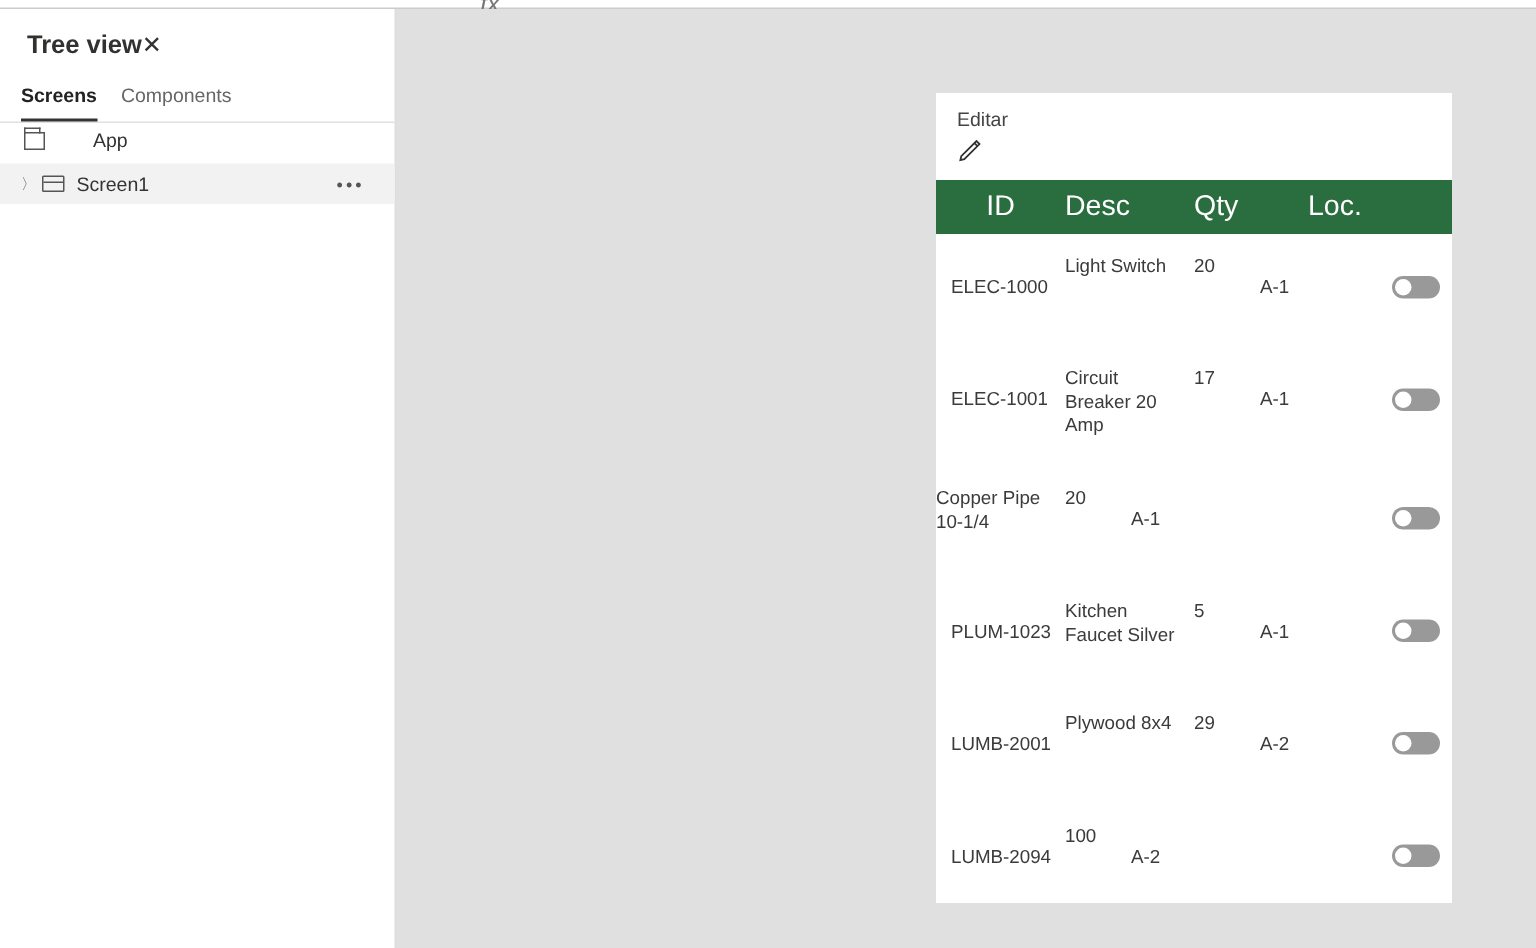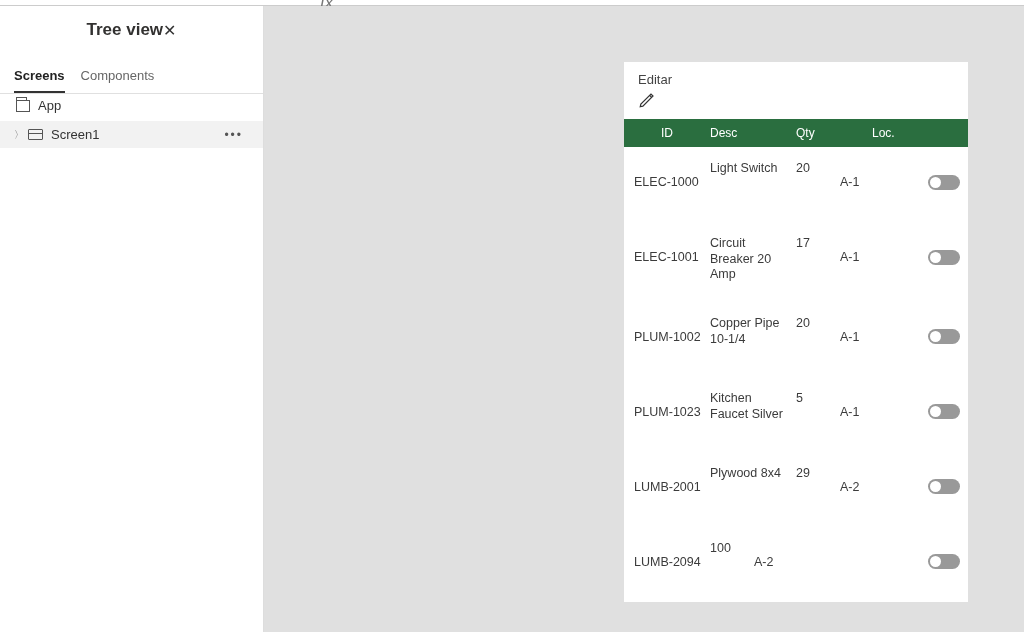--- a/index.html
+++ b/index.html
@@ -8,43 +8,43 @@
     .top-bar { height: 6px; background: #fff; border-bottom: 1px solid #ccc; display: flex; align-items: center; padding-left: 280px; font-size: 17px; color: #777; }
     .top-bar .fx { margin-left: 40px; font-style: italic; }
 
     .main { display: flex; height: 626px; }
 
     .tree-panel {
       width: 264px; background: #fff; border-right: 1px solid #ddd;
       display: flex; flex-direction: column; padding-top: 8px;
     }
     .tree-header {
-      display: flex; justify-content: center; align-items: center;
+      display: flex; justify-content: flex-start; align-items: center;
       padding: 6px 18px 6px 18px;
     }
     .tree-title { font-size: 17px; font-weight: 600; color: #323130; }
     .close-x { font-size: 16px; color: #333; cursor: pointer; font-weight: 400; }
 
-    .tree-tabs { display: flex; border-bottom: 1px solid #e0e0e0; padding: 0 14px; gap: 16px; margin-top: 16px; }
+    .tree-tabs { display: flex; border-bottom: 1px solid #e0e0e0; padding: 0 14px; gap: 16px; margin-top: 4px; }
     .tree-tab { font-size: 13px; color: #666; padding: 6px 0 8px 0; cursor: pointer; border-bottom: 2px solid transparent; }
     .tree-tab.active { color: #222; font-weight: 600; border-bottom: 2px solid #333; }
 
     .search-wrap { padding: 12px 14px 8px 14px; }
     .search-box {
       display: flex; align-items: center; border: 1px solid #c0c0c0; height: 30px;
       padding: 0 8px; background: #fff;
     }
     .search-box input {
       border: none; outline: none; flex: 1; font-size: 12px; background: transparent; margin-left: 6px;
     }
     .search-box input::placeholder { color: #888; }
     .search-icon-svg { width: 14px; height: 14px; stroke: #888; fill: none; stroke-width: 1.5; }
 
     .tree-node { display: flex; align-items: center; padding: 6px 16px; font-size: 13px; color: #333; cursor: pointer; }
-    .tree-node.app { padding-top: 4px; padding-bottom: 8px; }
+    .tree-node.app { padding-top: 4px; padding-bottom: 8px; gap: 24px; }
     .tree-node.screen { background: #f2f2f2; padding-left: 14px; justify-content: space-between; }
     .tree-node .chevron { width: 10px; color: #666; font-size: 10px; margin-right: 4px; }
     .node-icon { width: 16px; height: 14px; margin-right: 8px; display: inline-block; }
     .app-icon { border: 1.3px solid #555; position: relative; width: 14px; height: 12px; }
     .app-icon::before { content: ""; position: absolute; left: -1px; top: -4px; width: 9px; height: 3px; border: 1.3px solid #555; border-bottom: none; }
     .screen-icon { border: 1.3px solid #555; border-radius: 1px; width: 15px; height: 11px; position: relative; }
     .screen-icon::before { content:""; position:absolute; left:0; top:3px; width:100%; border-top:1.3px solid #555; }
     .more-dots { color: #555; letter-spacing: 2px; font-size: 12px; padding-right: 4px; }
 
     .canvas { flex: 1; background: #e0e0e0; position: relative; }
@@ -52,21 +52,21 @@
     .app-preview {
       position: absolute; top: 56px; left: 360px; width: 344px; height: 540px;
       background: #fff; box-shadow: 0 0 0 rgba(0,0,0,0);
       display: flex; flex-direction: column;
     }
     .app-preview .editar { font-size: 13px; color: #444; padding: 10px 14px 4px 14px; }
     .pencil-wrap { padding: 0 14px 6px 14px; }
     .pencil { width: 18px; height: 18px; }
 
     .list-header {
-      display: flex; background: #2a6e3f; color: #fff; font-size: 12px;
+      display: flex; background: #2a6e3f; color: #fff; font-size: 19px;
       padding: 7px 0 7px 0;
     }
     .col-id { width: 86px; text-align: center; }
     .col-desc { width: 86px; text-align: left; }
     .col-qty { width: 44px; text-align: left; }
     .col-loc { width: 40px; text-align: left; margin-left: 32px; }
 
     .list-body { flex: 1; overflow: hidden; }
     .list-row {
       display: flex; align-items: flex-start; font-size: 12.5px; color: #3b3b3b;
@@ -145,21 +145,20 @@
           <div class="list-row">
             <div class="c-id">ELEC-1001</div>
             <div class="c-desc">Circuit Breaker 20 Amp</div>
             <div class="c-qty">17</div>
             <div class="c-loc">A-1</div>
             <div class="c-toggle">
               <div class="toggle"></div>
             </div>
           </div>
           <div class="list-row">
-            <div class="c-id">PLUM-1002</div>
             <div class="c-desc">Copper Pipe 10-1/4</div>
             <div class="c-qty">20</div>
             <div class="c-loc">A-1</div>
             <div class="c-toggle">
               <div class="toggle"></div>
             </div>
           </div>
           <div class="list-row">
             <div class="c-id">PLUM-1023</div>
             <div class="c-desc">Kitchen Faucet Silver</div>

